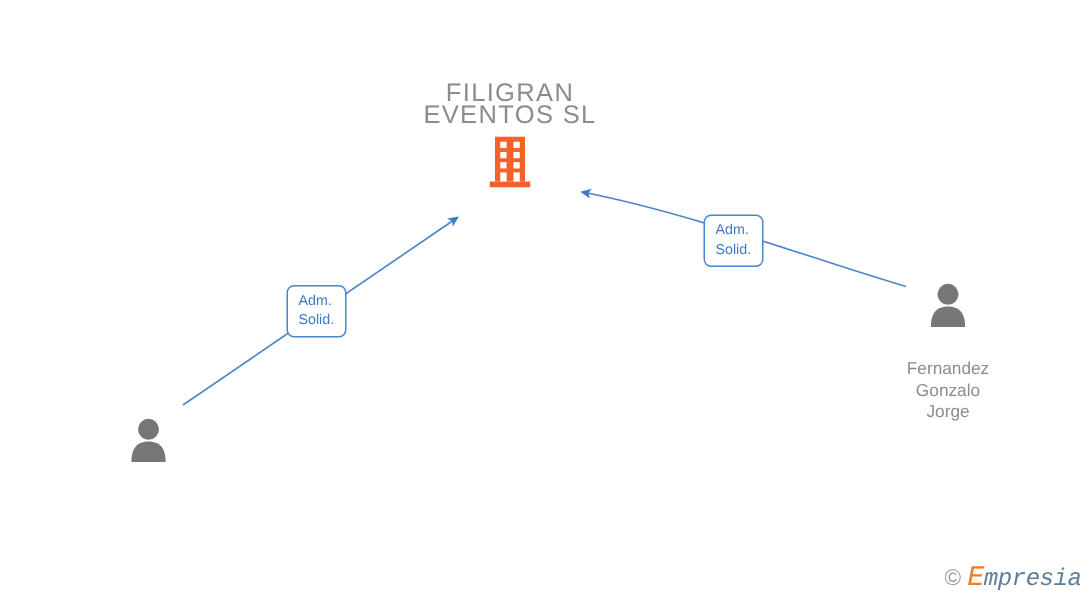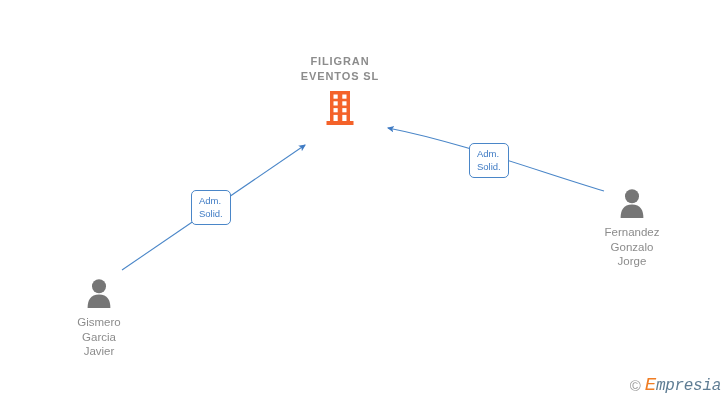--- a/index.html
+++ b/index.html
@@ -30,25 +30,25 @@
 
   
   .company-node {
     position: absolute;
     left: 270px;
     top: 54px;
     width: 140px;
     text-align: center;
   }
   .company-title {
-    font-size: 11px;
+    font-size: 17px;
     line-height: 15px;
     color: #8c8c8c;
     letter-spacing: 0.9px;
-    font-weight: 700;
+    font-weight: 400;
     white-space: pre-line;
   }
   .building-icon {
     margin: 7px auto 0 auto;
     width: 30px;
     height: 34px;
     display: block;
   }
 
   
@@ -59,21 +59,21 @@
   }
   .person-node.left  { left: 39px;  top: 278px; }
   .person-node.right { left: 572px; top: 188px; }
   .person-icon {
     width: 30px;
     height: 30px;
     display: block;
     margin: 0 auto;
   }
   .person-name {
-    margin-top: 7px;
+    margin-top: 21px;
     font-size: 11.5px;
     line-height: 14.5px;
     color: #8c8c8c;
     white-space: pre-line;
   }
 
   
   .rel-label {
     position: absolute;
     box-sizing: border-box;
@@ -158,23 +158,20 @@
   <div class="rel-label left-rel">Adm.
 Solid.</div>
   <div class="rel-label right-rel">Adm.
 Solid.</div>
 
   <div class="person-node left">
     <svg class="person-icon" viewBox="0 0 30 30" xmlns="http://www.w3.org/2000/svg">
       <circle cx="15" cy="8.2" r="7" fill="#767676"></circle>
       <path d="M15 16.4 C 6.4 16.4, 3.6 22.2, 3.6 30 L 26.4 30 C 26.4 22.2, 23.6 16.4, 15 16.4 Z" fill="#767676"></path>
     </svg>
-    <div class="person-name">Gismero
-Garcia
-Javier</div>
   </div>
 
   <div class="person-node right">
     <svg class="person-icon" viewBox="0 0 30 30" xmlns="http://www.w3.org/2000/svg">
       <circle cx="15" cy="8.2" r="7" fill="#767676"></circle>
       <path d="M15 16.4 C 6.4 16.4, 3.6 22.2, 3.6 30 L 26.4 30 C 26.4 22.2, 23.6 16.4, 15 16.4 Z" fill="#767676"></path>
     </svg>
     <div class="person-name">Fernandez
 Gonzalo
 Jorge</div>

